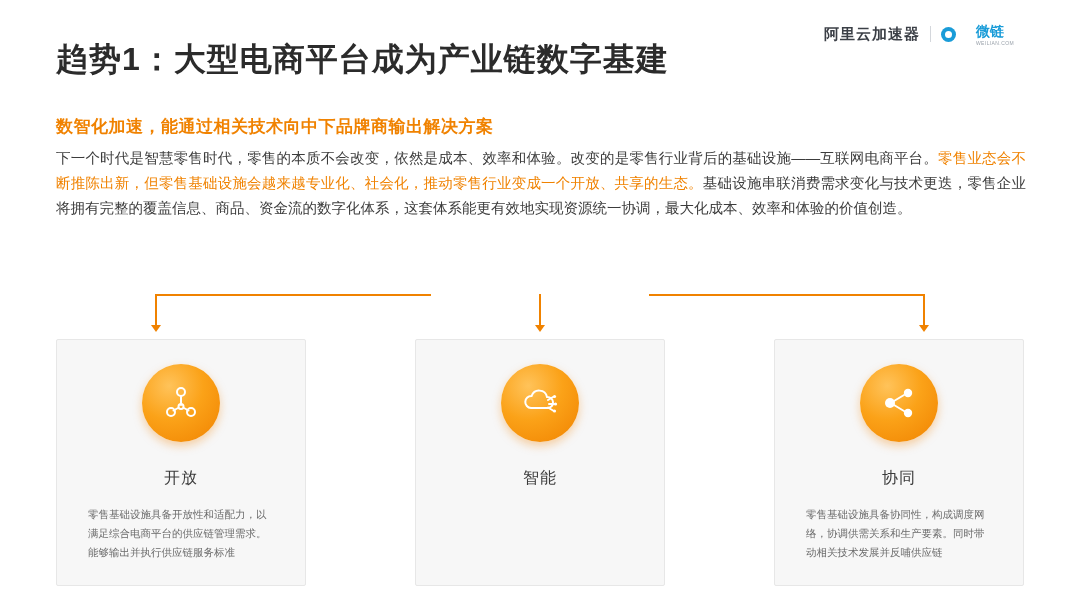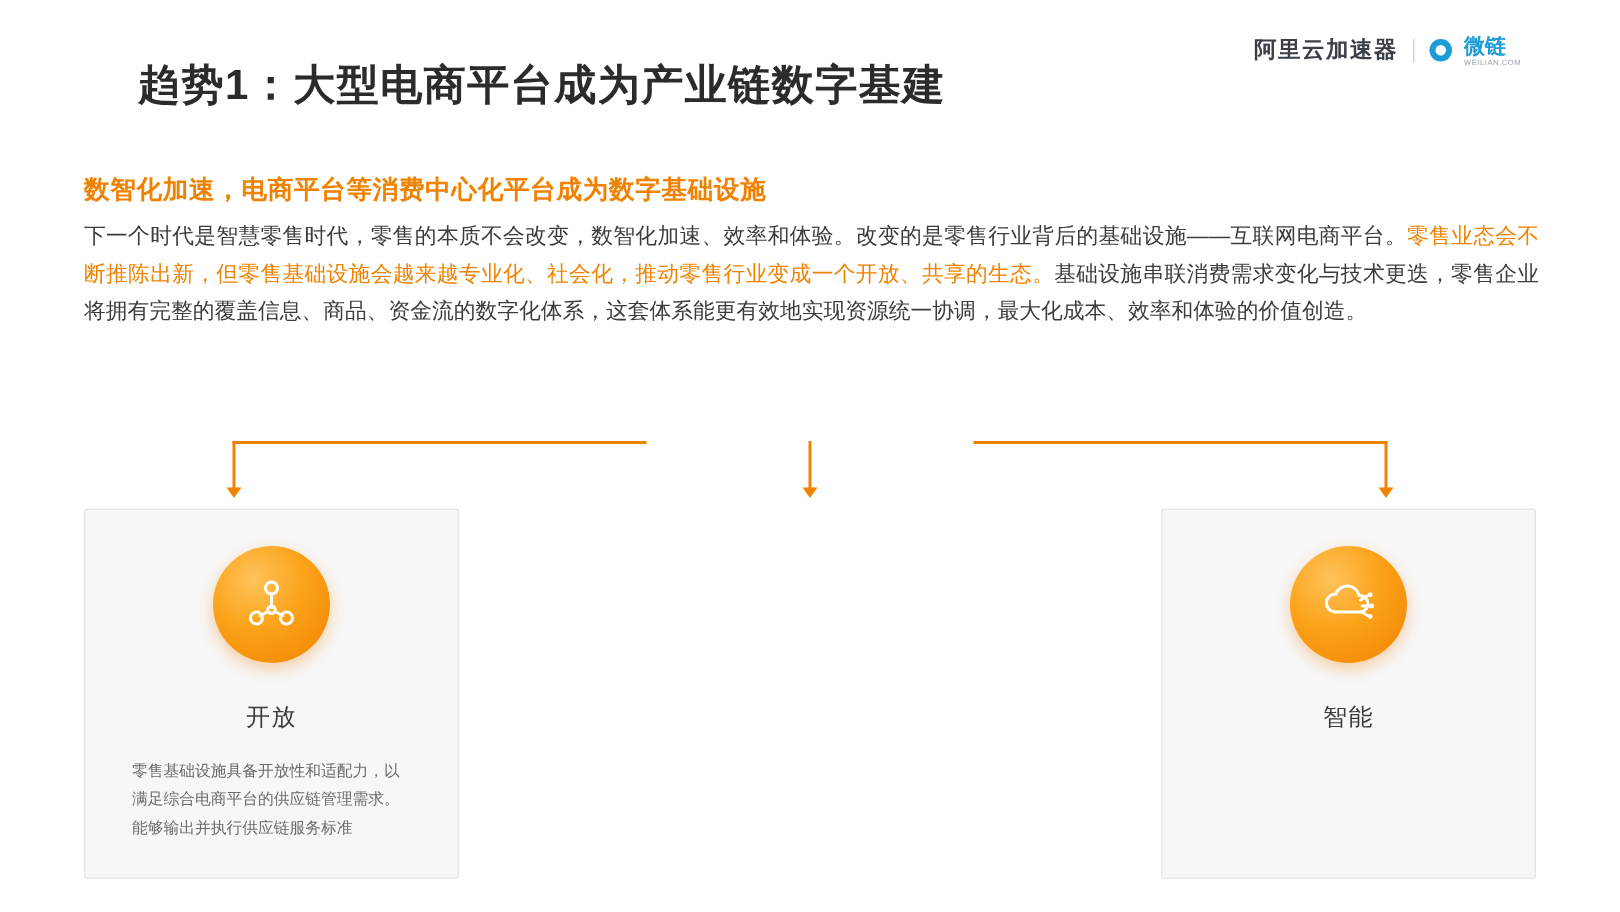--- a/index.html
+++ b/index.html
@@ -38,21 +38,21 @@
     white-space: nowrap;
   }
   .brand-sep {
     width: 1px;
     height: 16px;
     background: #d4d7dc;
   }
   .brand-weilian {
     display: flex;
     align-items: center;
-    gap: 8px;
+    gap: 20px;
   }
   .brand-weilian .wl-dot {
     width: 15px;
     height: 15px;
     border-radius: 50%;
     background: #1a9cd8;
     position: relative;
   }
   .brand-weilian .wl-dot::after {
     content: "";
@@ -73,26 +73,25 @@
     letter-spacing: .4px;
     display: block;
     margin-top: -1px;
   }
 
   
   .title {
     position: absolute;
     left: 56px;
     top: 38px;
-    font-size: 28px;
+    font-size: 32px;
     font-weight: bold;
     color: #2b2b2b;
     letter-spacing: 1px;
     white-space: nowrap;
-    margin-left: 36px;
   }
 
   
   .subtitle {
     position: absolute;
     left: 56px;
     top: 115px;
     font-size: 17px;
     font-weight: bold;
     color: #f08200;
@@ -213,24 +212,24 @@
       <span class="wl-dot"></span>
       <span>
         <span class="wl-text">微链</span>
         <span class="wl-sub">WEILIAN.COM</span>
       </span>
     </span>
   </div>
 
   <div class="title">趋势1：大型电商平台成为产业链数字基建</div>
 
-  <div class="subtitle">数智化加速，电商平台等消费中心化平台成为数字基础设施</div>
+  <div class="subtitle">数智化加速，能通过相关技术向中下品牌商输出解决方案</div>
 
   <div class="body-text">
-    <span>下一个时代是智慧零售时代，零售的本质不会改变，数智化加速、效率和体验。改变的是零售行业背后的基础设施——互联网电商平台。</span><span class="hl">零售业态会不断推陈出新，但零售基础设施会越来越专业化、社会化，推动零售行业变成一个开放、共享的生态。</span><span>基础设施串联消费需求变化与技术更迭，零售企业将拥有完整的覆盖信息、商品、资金流的数字化体系，这套体系能更有效地实现资源统一协调，最大化成本、效率和体验的价值创造。</span>
+    <span>下一个时代是智慧零售时代，零售的本质不会改变，依然是成本、效率和体验。改变的是零售行业背后的基础设施——互联网电商平台。</span><span class="hl">零售业态会不断推陈出新，但零售基础设施会越来越专业化、社会化，推动零售行业变成一个开放、共享的生态。</span><span>基础设施串联消费需求变化与技术更迭，零售企业将拥有完整的覆盖信息、商品、资金流的数字化体系，这套体系能更有效地实现资源统一协调，最大化成本、效率和体验的价值创造。</span>
   </div>
 
   <div class="conn conn-h-left"></div>
   <div class="conn conn-h-right"></div>
   <div class="conn conn-v-left"></div>
   <div class="conn conn-v-mid"></div>
   <div class="conn conn-v-right"></div>
   <div class="arrow arrow-left"></div>
   <div class="arrow arrow-mid"></div>
   <div class="arrow arrow-right"></div>
@@ -261,15 +260,28 @@
           <path d="M31 23 L36 23"></path>
           <path d="M30 26.5 L35 29.5"></path>
           <circle cx="36.5" cy="15.5" r="1.6" fill="#ffffff" stroke="none"></circle>
           <circle cx="37.5" cy="23" r="1.6" fill="#ffffff" stroke="none"></circle>
           <circle cx="36.5" cy="30" r="1.6" fill="#ffffff" stroke="none"></circle>
         </svg>
       </div>
       <div class="card-title">智能</div>
     </div>
 
+    <div class="card">
+      <div class="card-icon">
+        <svg width="44" height="44" viewBox="0 0 44 44" fill="none" stroke="#ffffff" stroke-width="2">
+          <circle cx="13" cy="22" r="5" fill="#ffffff" stroke="none"></circle>
+          <circle cx="31" cy="12" r="4.2" fill="#ffffff" stroke="none"></circle>
+          <circle cx="31" cy="32" r="4.2" fill="#ffffff" stroke="none"></circle>
+          <path d="M17 20 L27 14" stroke-linecap="round"></path>
+          <path d="M17 24 L27 30" stroke-linecap="round"></path>
+        </svg>
+      </div>
+      <div class="card-title">协同</div>
+      <div class="card-desc">零售基础设施具备协同性，构成调度网络，协调供需关系和生产要素。同时带动相关技术发展并反哺供应链</div>
+    </div>
 
   </div>
 </div>
 
 </body></html>

